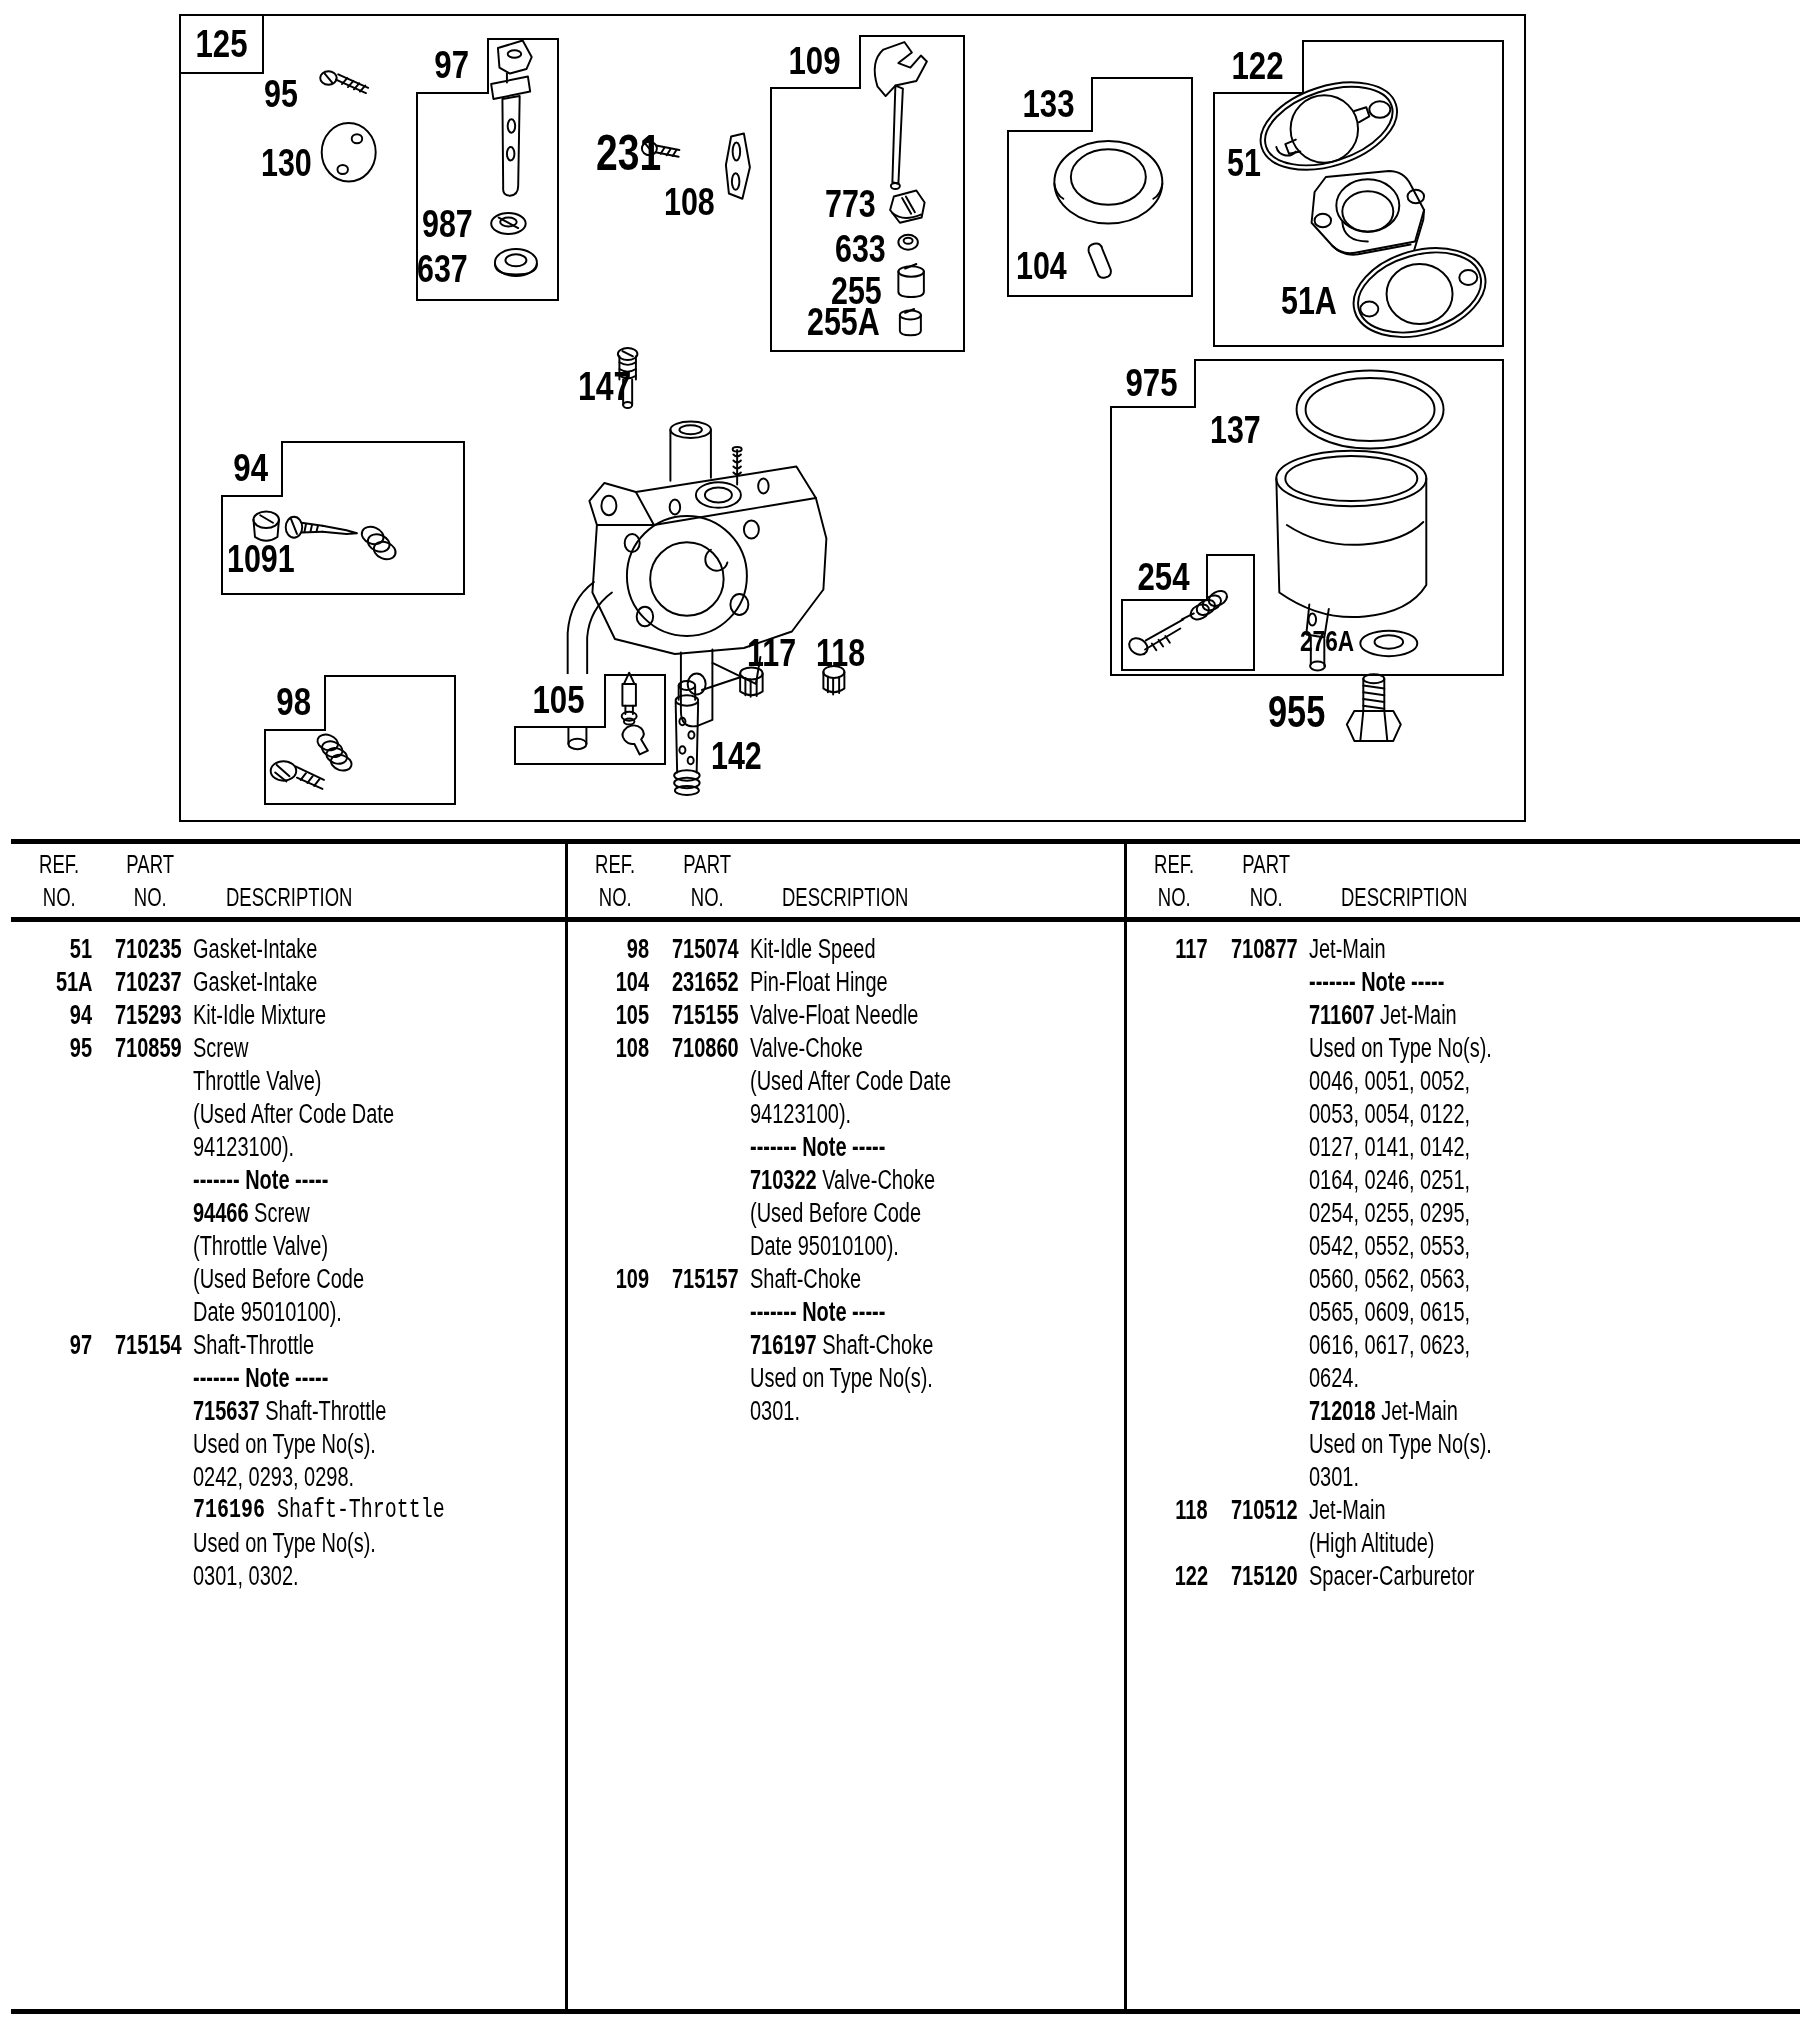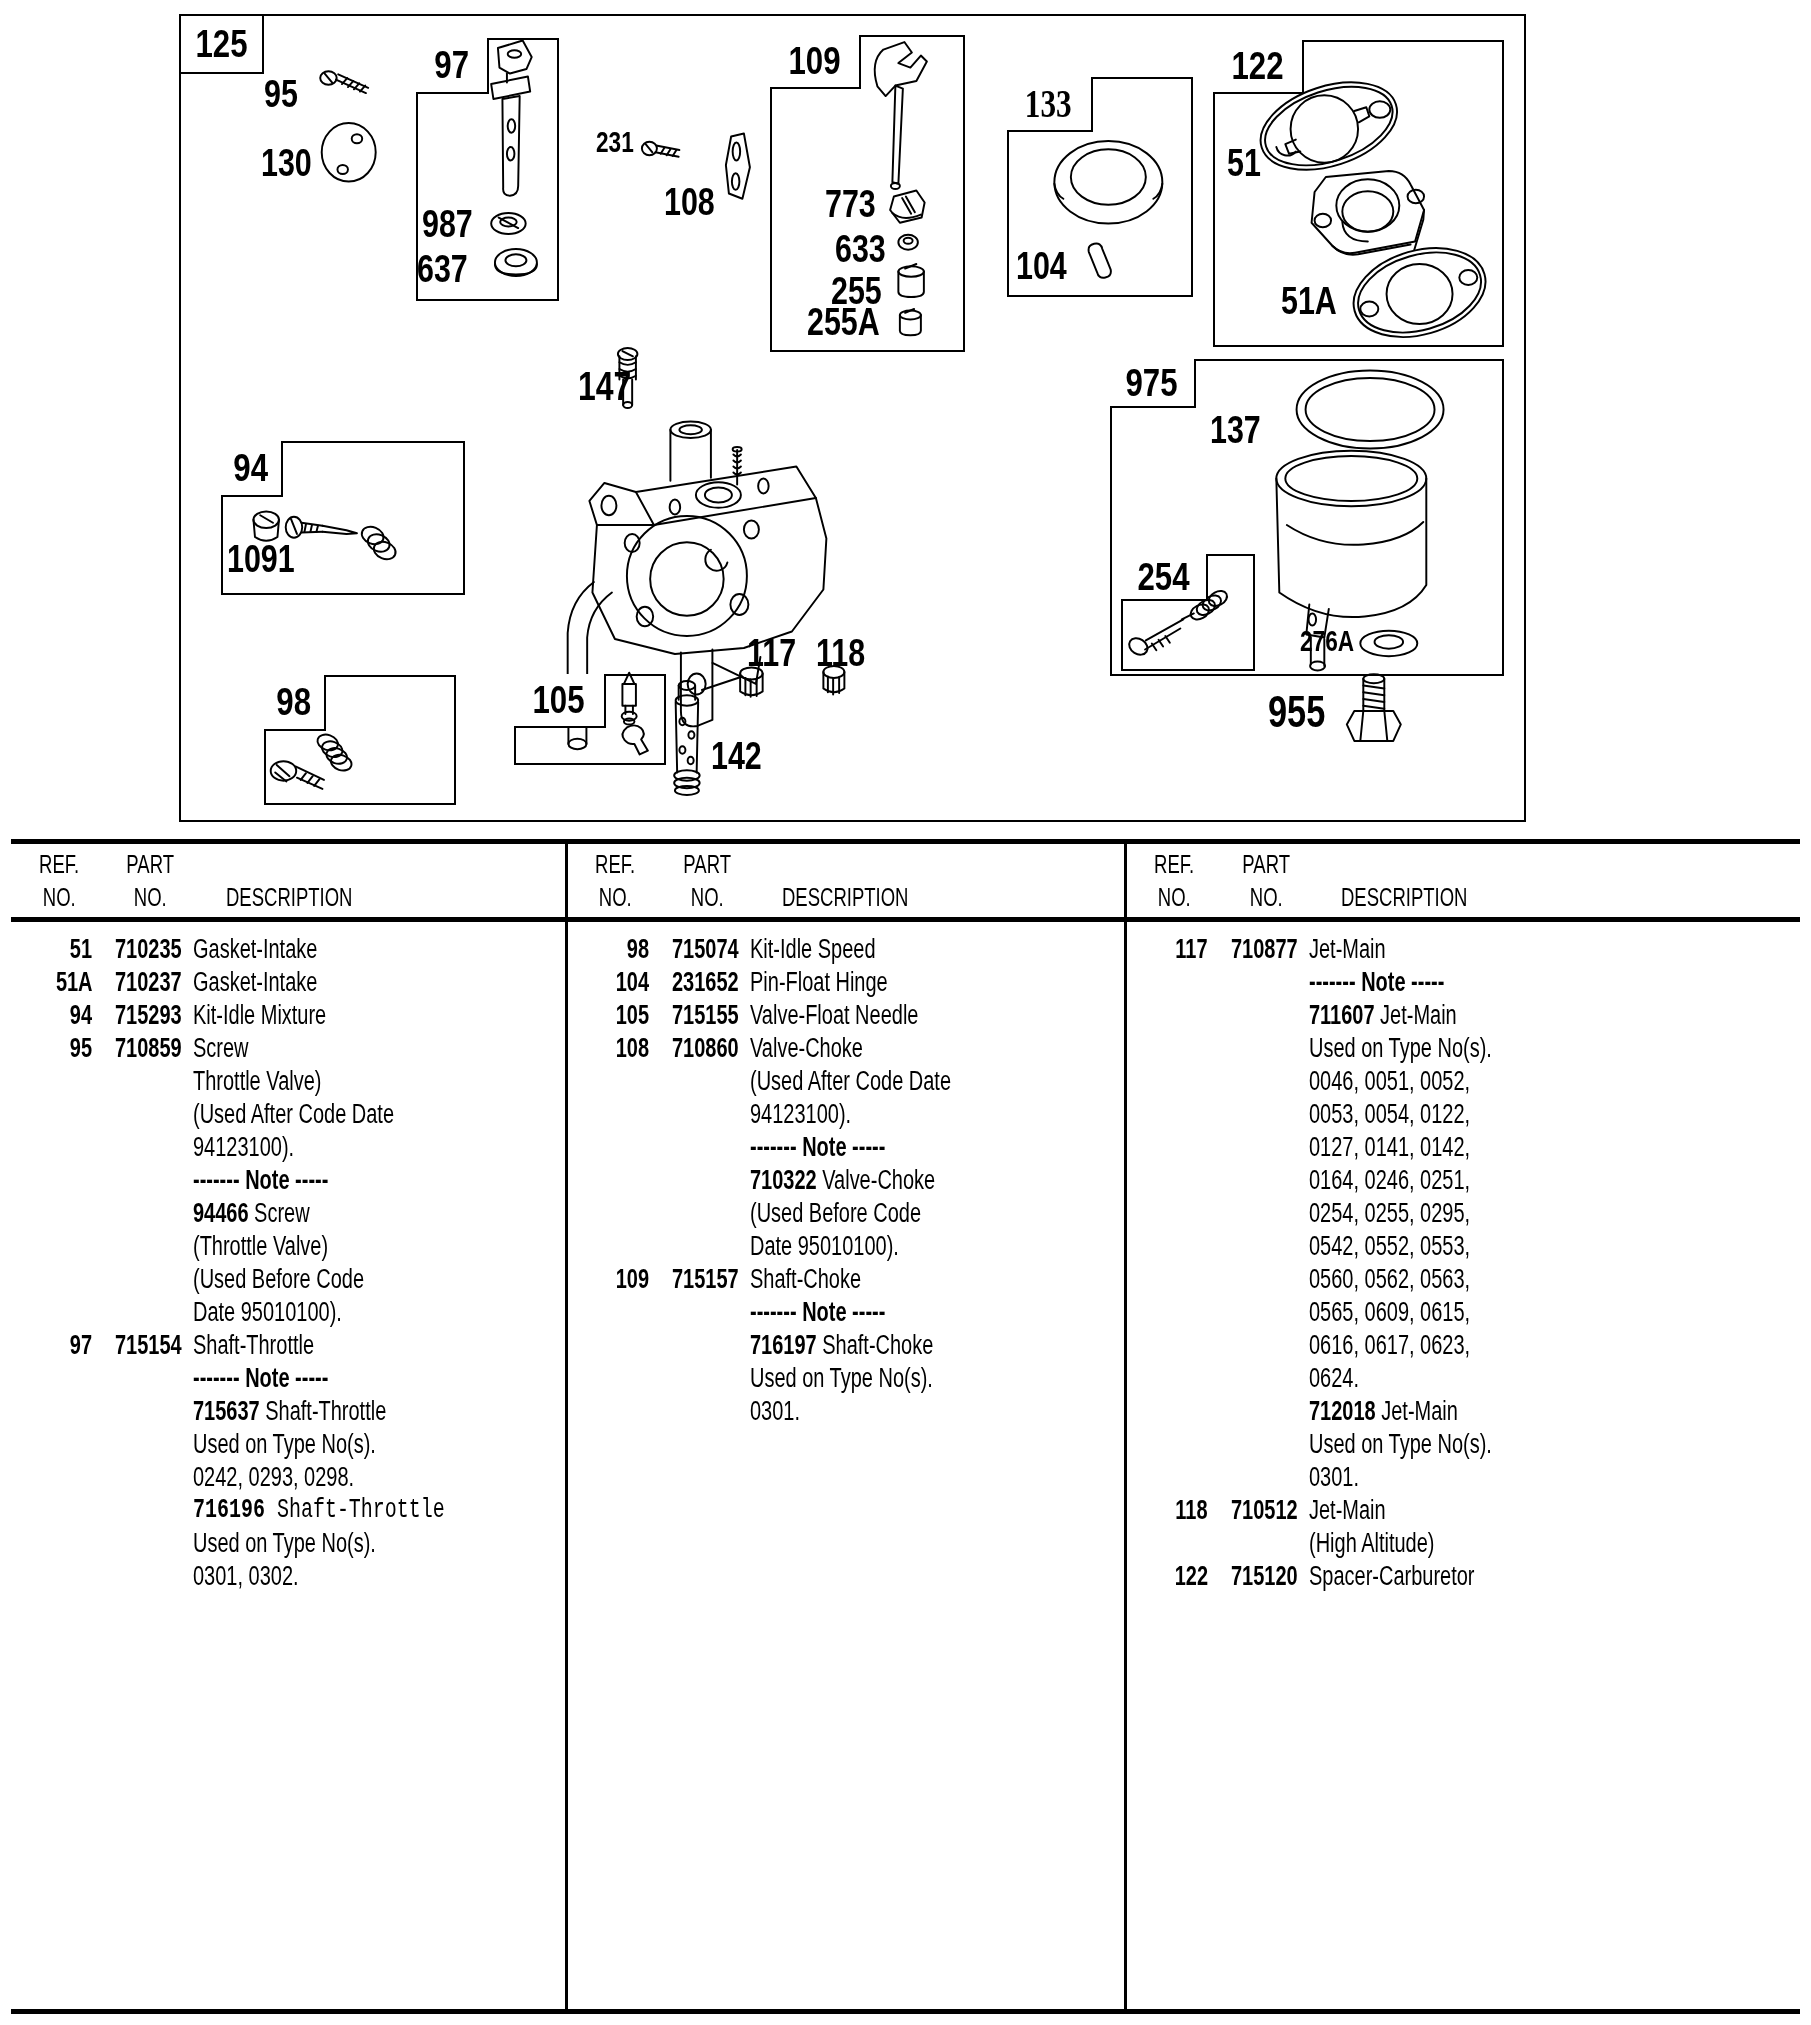--- a/index.html
+++ b/index.html
@@ -315,21 +315,21 @@
       <div class="label-box" style="width: 71px; height: 54px;">
         <span class="label-text" style="font-size: 39px;">97</span>
       </div>
     </div>
     <div class="group-box" style="left: 770px; top: 35px; width: 191px; height: 313px;">
       <div class="label-box" style="width: 89px; height: 52px;">
         <span class="label-text" style="font-size: 39px;">109</span>
       </div>
     </div>
     <div class="group-box" style="left: 1007px; top: 77px; width: 182px; height: 216px;">
-      <div class="label-box" style="width: 84px; height: 53px; font-family: Liberation Serif, serif;">
+      <div class="label-box" style="width: 84px; height: 53px;">
         <span class="label-text" style="font-size: 39px;">133</span>
       </div>
     </div>
     <div class="group-box" style="left: 1213px; top: 40px; width: 287px; height: 303px;">
       <div class="label-box" style="width: 89px; height: 52px;">
         <span class="label-text" style="font-size: 39px;">122</span>
       </div>
     </div>
     <div class="group-box" style="left: 221px; top: 441px; width: 240px; height: 150px;">
       <div class="label-box" style="width: 60px; height: 54px;">
@@ -353,21 +353,21 @@
     </div>
     <div class="group-box" style="left: 1121px; top: 554px; width: 130px; height: 113px;">
       <div class="label-box" style="width: 85px; height: 45px;">
         <span class="label-text" style="font-size: 39px;">254</span>
       </div>
     </div>
     <div class="callout" style="left: 264px; top: 74px; font-size: 39px;"><span>95</span></div>
     <div class="callout" style="left: 261px; top: 143px; font-size: 39px;"><span>130</span></div>
     <div class="callout" style="left: 422px; top: 204px; font-size: 39px;"><span>987</span></div>
     <div class="callout" style="left: 417px; top: 249px; font-size: 39px;"><span>637</span></div>
-    <div class="callout" style="left: 596px; top: 128px; font-size: 29px;"><span>231</span></div>
+    <div class="callout" style="left: 596px; top: 128px; font-size: 50px;"><span>231</span></div>
     <div class="callout" style="left: 664px; top: 182px; font-size: 39px;"><span>108</span></div>
     <div class="callout" style="left: 825px; top: 184px; font-size: 39px;"><span>773</span></div>
     <div class="callout" style="left: 835px; top: 229px; font-size: 39px;"><span>633</span></div>
     <div class="callout" style="left: 831px; top: 271px; font-size: 39px;"><span>255</span></div>
     <div class="callout" style="left: 807px; top: 302px; font-size: 39px;"><span>255A</span></div>
     <div class="callout" style="left: 1016px; top: 246px; font-size: 39px;"><span>104</span></div>
     <div class="callout" style="left: 1227px; top: 143px; font-size: 39px;"><span>51</span></div>
     <div class="callout" style="left: 1281px; top: 281px; font-size: 39px;"><span>51A</span></div>
     <div class="callout" style="left: 578px; top: 366px; font-size: 41px;"><span>147</span></div>
     <div class="callout" style="left: 227px; top: 539px; font-size: 39px;"><span>1091</span></div>

